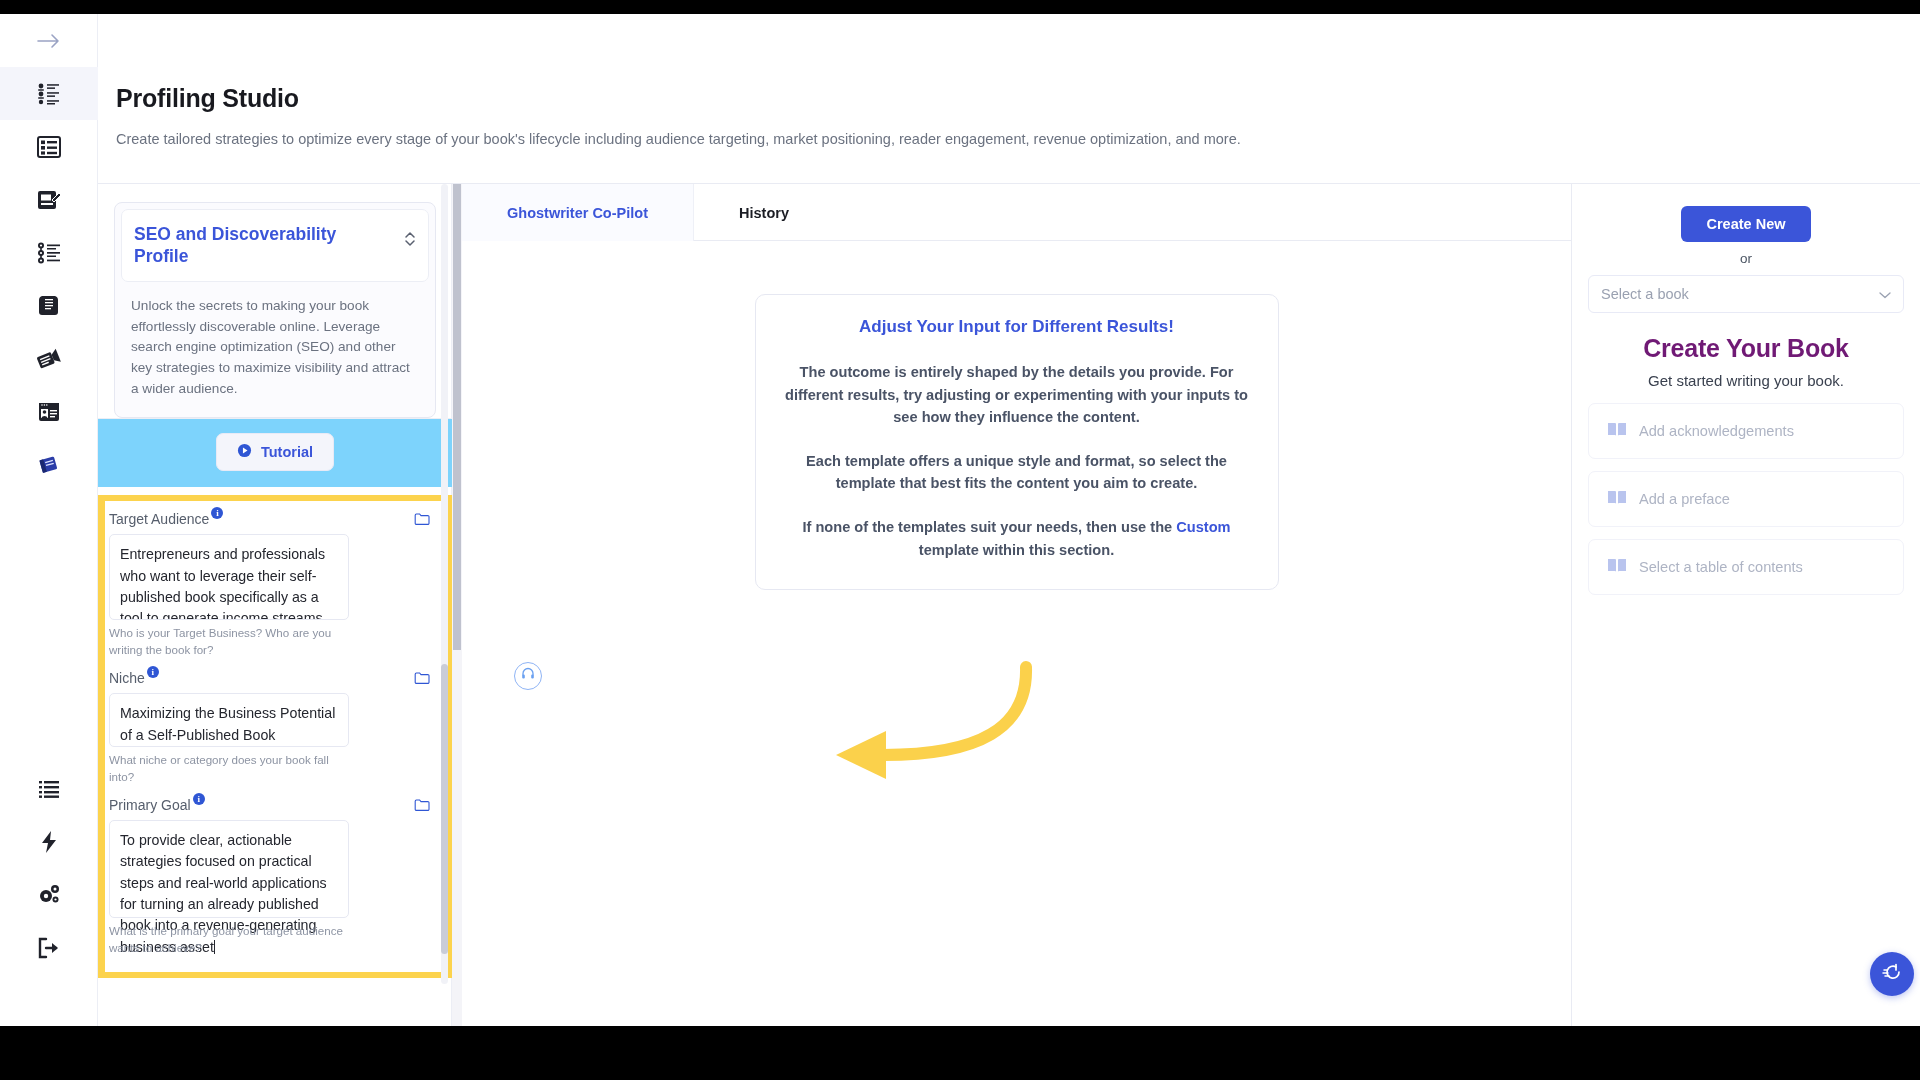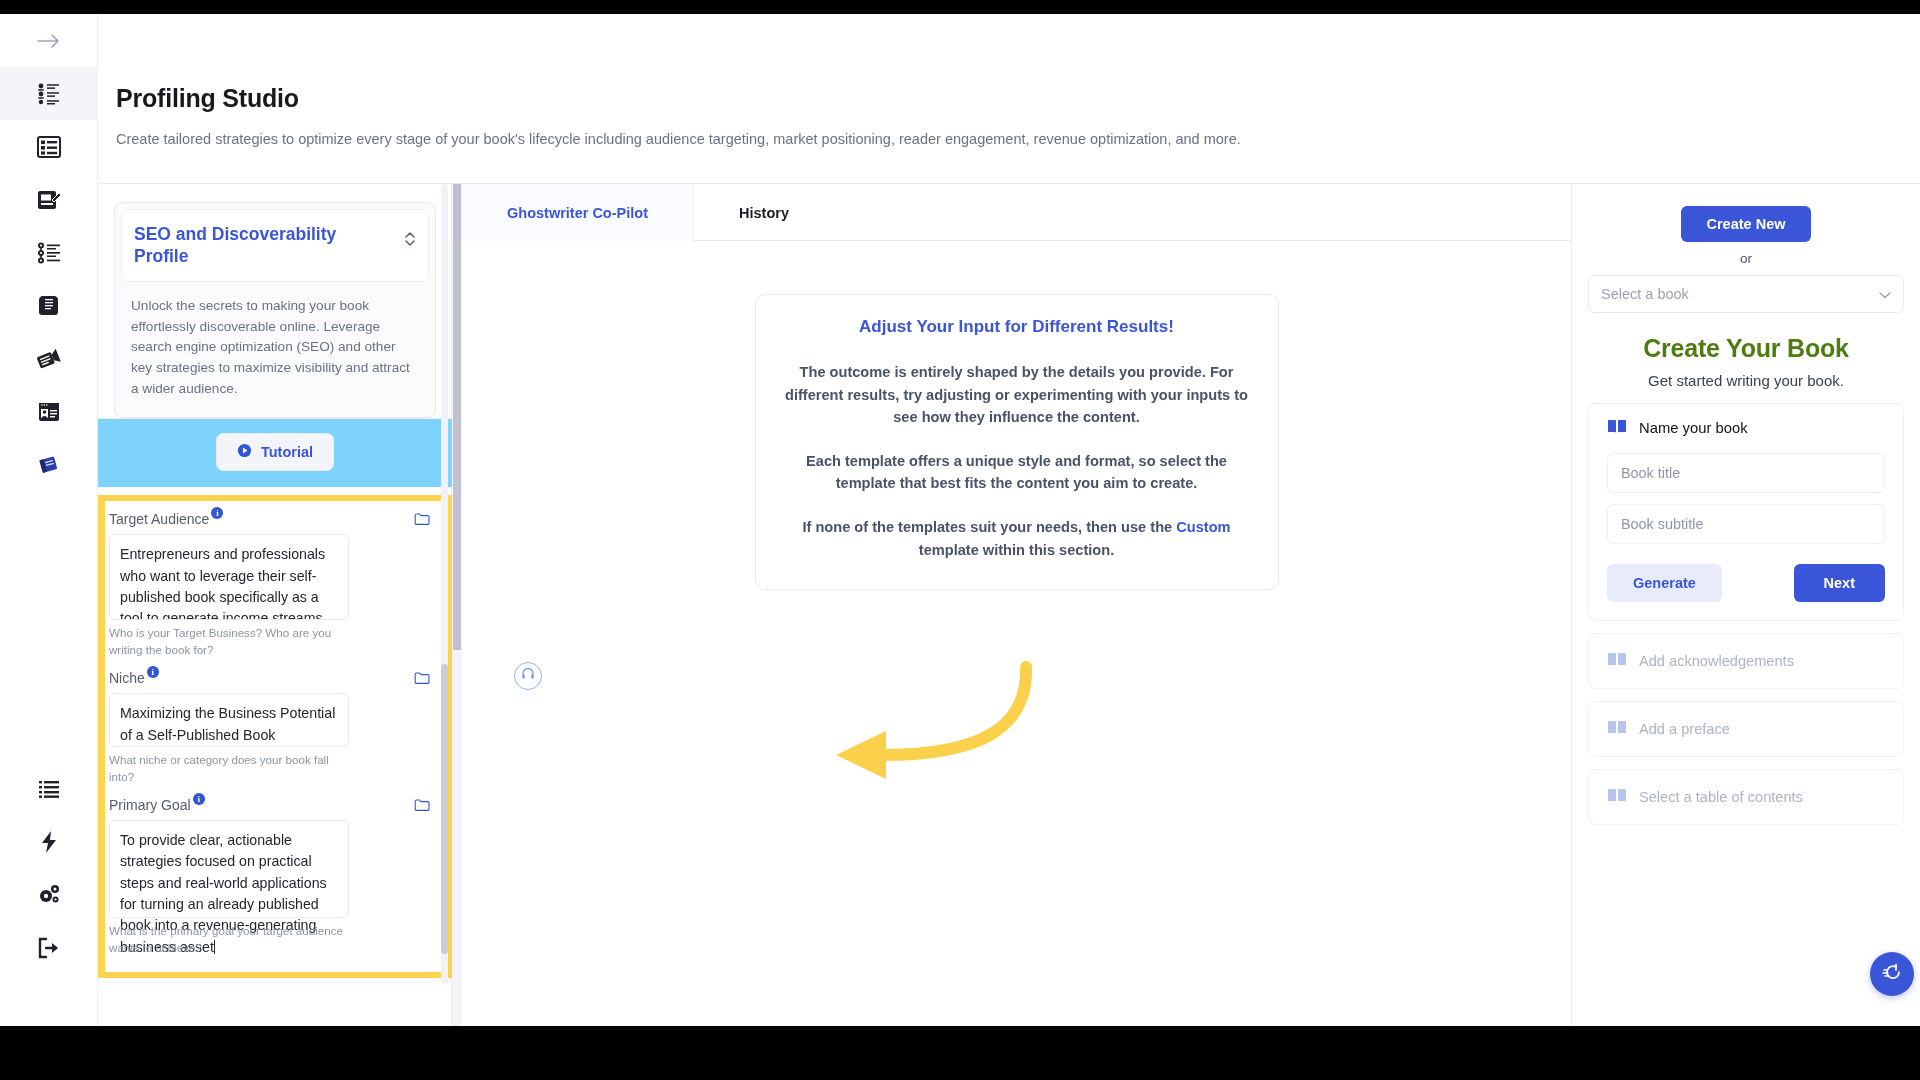--- a/index.html
+++ b/index.html
@@ -270,21 +270,21 @@
     border:1px solid #e8eaf6;
     border-radius:6px;
     background:#ffffff;
     padding:10px 12px;
     font-size:14.5px; color:#9aa1b1;
     display:flex; align-items:center; justify-content:space-between;
     cursor:pointer;
   }
   .right-h1 {
     text-align:center; font-size:25px; font-weight:bold;
-    color:#4d7c0f; margin:21px 0 0 0; letter-spacing:-0.2px;
+    color:#701a75; margin:21px 0 0 0; letter-spacing:-0.2px;
   }
   .right-sub {
     text-align:center; font-size:15px; color:#3a414f; margin:9px 0 14px 0;
   }
   .name-card {
     border:1px solid #eceef8;
     border-radius:7px;
     padding:14px 18px 18px 18px;
     background:#ffffff;
   }
@@ -679,37 +679,20 @@
         <span>
           <svg width="12" height="8" viewBox="0 0 12 8">
                 <path d="M1 2 L6 6.5 L11 2" fill="none" stroke="#9aa1b1" stroke-width="1.3" stroke-linecap="round" stroke-linejoin="round"></path>
               </svg>
         </span>
       </div>
 
       <div class="right-h1">Create Your Book</div>
       <div class="right-sub">Get started writing your book.</div>
 
-      <div class="name-card">
-        <div class="name-card-head">
-          <span>
-            <svg width="20" height="17" viewBox="0 0 20 17">
-                  <path d="M1 2 h7 a1 1 0 0 1 1 1 v12 a1 1 0 0 0 -1 -1 h-7 Z" fill="#3b55d9"></path>
-                  <path d="M19 2 h-7 a1 1 0 0 0 -1 1 v12 a1 1 0 0 1 1 -1 h7 Z" fill="#3b55d9"></path>
-                </svg>
-          </span>
-          <span>Name your book</span>
-        </div>
-        <input class="text-input" type="text" placeholder="Book title" style="">
-        <input class="text-input" type="text" placeholder="Book subtitle" style="">
-        <div class="name-card-actions">
-          <button class="btn-soft">Generate</button>
-          <button class="btn-primary">Next</button>
-        </div>
-      </div>
 
       <div class="disabled-row">
         <span>
           <svg width="20" height="17" viewBox="0 0 20 17">
                 <path d="M1 2 h7 a1 1 0 0 1 1 1 v12 a1 1 0 0 0 -1 -1 h-7 Z" fill="#b9c4ee"></path>
                 <path d="M19 2 h-7 a1 1 0 0 0 -1 1 v12 a1 1 0 0 1 1 -1 h7 Z" fill="#b9c4ee"></path>
               </svg>
         </span>
         <span>Add acknowledgements</span>
       </div>

